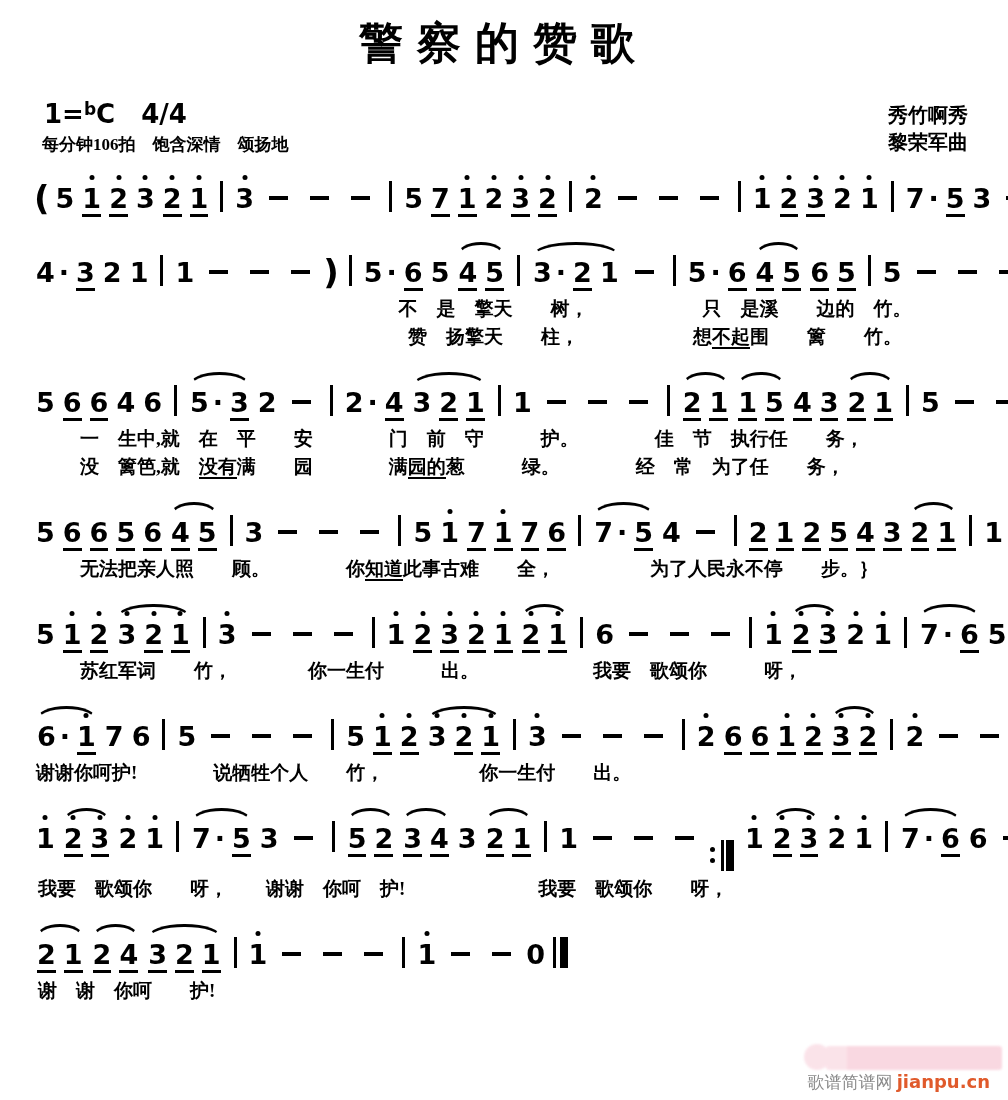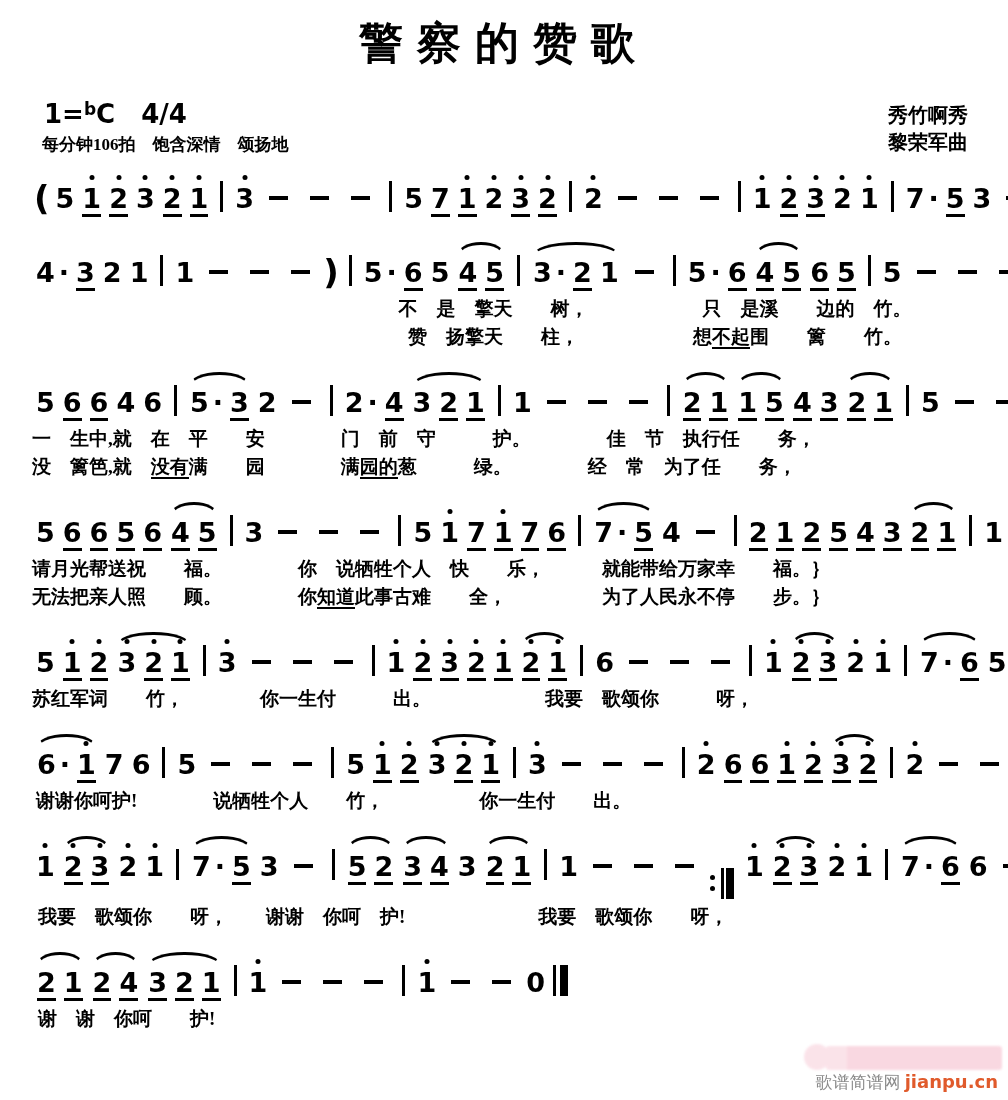--- a/index.html
+++ b/index.html
@@ -37,36 +37,36 @@
           margin:0 4px;vertical-align:-4px;}
   .brpt{display:inline-flex;align-items:center;vertical-align:-4px;margin:0 5px;}
   .rdots{display:inline-flex;flex-direction:column;gap:6px;margin-right:4px;}
   .rdot{width:5px;height:5px;border-radius:50%;background:#000;}
   .paren{font-size:34px;font-weight:bold;vertical-align:-2px;margin:0 2px;}
   .slur{position:relative;display:inline-block;padding:0 1px;}
   .slur::before{content:"";position:absolute;left:4px;right:4px;top:-16px;height:11px;
                 border-top:3px solid #000;border-left:2px solid transparent;border-right:2px solid transparent;
                 border-top-left-radius:100% 200%;border-top-right-radius:100% 200%;}
   .lyric{font-size:19px;font-weight:bold;line-height:28px;white-space:pre;
-         font-family:"Liberation Serif", serif;}
+         font-family:"Liberation Serif", serif;margin-left:48px;}
   .lu{border-bottom:2px solid #000;}
   
   .sys:nth-child(2) .lyric{margin-left:302px;text-align:center;}
   .sys:nth-child(6) .lyric{margin-left:4px;}
   .sys:nth-child(7) .lyric{margin-left:6px;}
   .sys:nth-child(8) .lyric{margin-left:6px;}
   .sys:nth-child(9) .lyric{margin-left:10px;}
 
   
   .stamp{position:absolute;right:6px;bottom:30px;width:176px;height:24px;opacity:.45;
          background:linear-gradient(90deg,#f6c2d0 0 12%, #f3aabe 12% 100%);border-radius:3px;
          filter:blur(1px);}
   .stamp::before{content:"";position:absolute;left:-22px;top:-2px;width:26px;height:26px;border-radius:50%;
                  background:#f6c2d0;}
-  .wmark{position:absolute;right:10px;bottom:6px;font-size:17px;white-space:nowrap;}
+  .wmark{position:absolute;right:18px;bottom:6px;font-size:17px;white-space:nowrap;}
   .wsite{color:#8a8a8a;}
   .wdomain{color:#e05a2b;font-weight:bold;font-family:"DejaVu Sans", sans-serif;font-size:18px;}
 </style>
 </head>
 <body>
 
 <div class="page">
 
   <h1 class="title">警察的赞歌</h1>
 
@@ -89,21 +89,20 @@
         <div class="lyric">不　是　擎天　　树，　　　　　　只　是溪　　边的　竹。</div>
         <div class="lyric">赞　扬擎天　　柱，　　　　　　想<span class="lu">不起</span>围　　篱　　竹。</div>
       </div>
       <div class="sys">
         <div class="notes"><span class="note">5</span><span class="note u">6</span><span class="note u">6</span><span class="note">4</span><span class="note">6</span><span class="bl"></span><span class="slur"><span class="note">5</span><span class="aug">·</span><span class="note u">3</span></span><span class="note">2</span><span class="dash"></span><span class="bl"></span><span class="note">2</span><span class="aug">·</span><span class="note u">4</span><span class="slur"><span class="note">3</span><span class="note u">2</span><span class="note u">1</span></span><span class="bl"></span><span class="note">1</span><span class="dash"></span><span class="dash"></span><span class="dash"></span><span class="bl"></span><span class="slur"><span class="note u">2</span><span class="note u">1</span></span><span class="slur"><span class="note u">1</span><span class="note u">5</span></span><span class="note u">4</span><span class="note u">3</span><span class="slur"><span class="note u">2</span><span class="note u">1</span></span><span class="bl"></span><span class="note">5</span><span class="dash"></span><span class="dash"></span></div>
         <div class="lyric">一　生中,就　在　平　　安　　　　门　前　守　　　护。　　　　佳　节　执行任　　务，</div>
         <div class="lyric">没　篱笆,就　<span class="lu">没有</span>满　　园　　　　满<span class="lu">园的</span>葱　　　绿。　　　　经　常　为了任　　务，</div>
       </div>
       <div class="sys">
         <div class="notes"><span class="note">5</span><span class="note u">6</span><span class="note u">6</span><span class="note u">5</span><span class="note u">6</span><span class="slur"><span class="note u">4</span><span class="note u">5</span></span><span class="bl"></span><span class="note">3</span><span class="dash"></span><span class="dash"></span><span class="dash"></span><span class="bl"></span><span class="note">5</span><span class="note hi">1</span><span class="note u">7</span><span class="note hi u">1</span><span class="note u">7</span><span class="note u">6</span><span class="bl"></span><span class="slur"><span class="note">7</span><span class="aug">·</span><span class="note u">5</span></span><span class="note">4</span><span class="dash"></span><span class="bl"></span><span class="note u">2</span><span class="note u">1</span><span class="note u">2</span><span class="note u">5</span><span class="note u">4</span><span class="note u">3</span><span class="slur"><span class="note u">2</span><span class="note u">1</span></span><span class="bl"></span><span class="note">1</span></div>
-        <div class="lyric">请月光帮送祝　　福。　　　　你　说牺牲个人　快　　乐，　　　就能带给万家幸　　福。｝</div>
         <div class="lyric">无法把亲人照　　顾。　　　　你<span class="lu">知道</span>此事古难　　全，　　　　　为了人民永不停　　步。｝</div>
       </div>
       <div class="sys">
         <div class="notes"><span class="note">5</span><span class="note hi u">1</span><span class="note hi u">2</span><span class="slur"><span class="note hi">3</span><span class="note hi u">2</span><span class="note hi u">1</span></span><span class="bl"></span><span class="note hi">3</span><span class="dash"></span><span class="dash"></span><span class="dash"></span><span class="bl"></span><span class="note hi">1</span><span class="note hi u">2</span><span class="note hi u">3</span><span class="note hi u">2</span><span class="note hi u">1</span><span class="slur"><span class="note hi u">2</span><span class="note hi u">1</span></span><span class="bl"></span><span class="note">6</span><span class="dash"></span><span class="dash"></span><span class="dash"></span><span class="bl"></span><span class="note hi">1</span><span class="slur"><span class="note hi u">2</span><span class="note hi u">3</span></span><span class="note hi">2</span><span class="note hi">1</span><span class="bl"></span><span class="slur"><span class="note">7</span><span class="aug">·</span><span class="note u">6</span></span><span class="note">5</span></div>
         <div class="lyric">苏红军词　　竹，　　　　你一生付　　　出。　　　　　　我要　歌颂你　　　呀，</div>
       </div>
       <div class="sys">
         <div class="notes"><span class="slur"><span class="note">6</span><span class="aug">·</span><span class="note hi u">1</span></span><span class="note">7</span><span class="note">6</span><span class="bl"></span><span class="note">5</span><span class="dash"></span><span class="dash"></span><span class="dash"></span><span class="bl"></span><span class="note">5</span><span class="note hi u">1</span><span class="note hi u">2</span><span class="slur"><span class="note hi">3</span><span class="note hi u">2</span><span class="note hi u">1</span></span><span class="bl"></span><span class="note hi">3</span><span class="dash"></span><span class="dash"></span><span class="dash"></span><span class="bl"></span><span class="note hi">2</span><span class="note u">6</span><span class="note u">6</span><span class="note hi u">1</span><span class="note hi u">2</span><span class="slur"><span class="note hi u">3</span><span class="note hi u">2</span></span><span class="bl"></span><span class="note hi">2</span><span class="dash"></span><span class="dash"></span></div>
         <div class="lyric">谢谢你呵护!　　　　说牺牲个人　　竹，　　　　　你一生付　　出。</div>
       </div>

